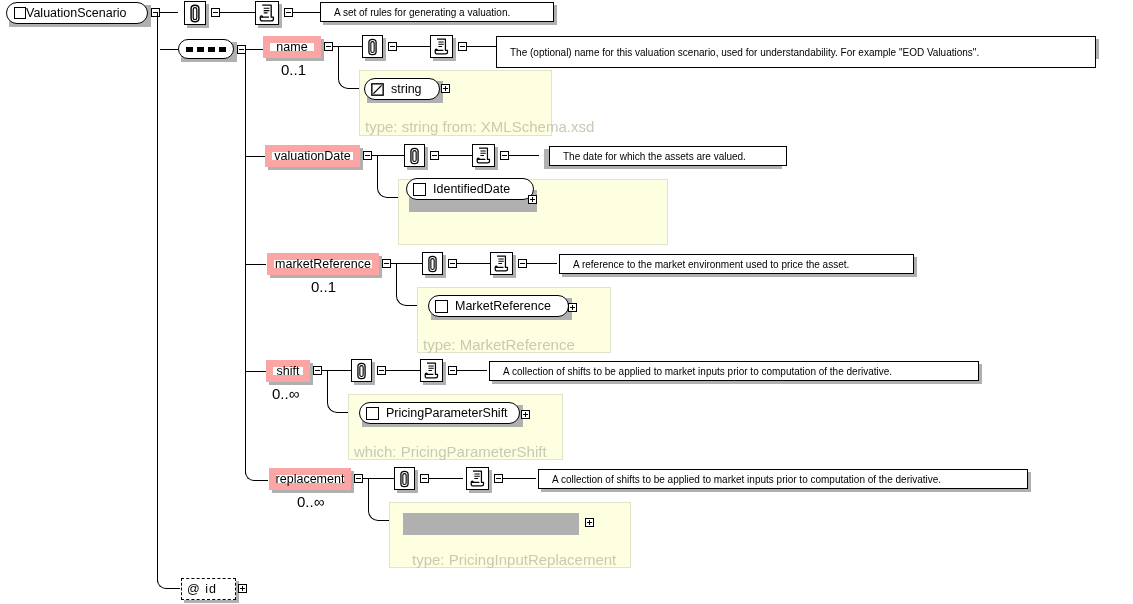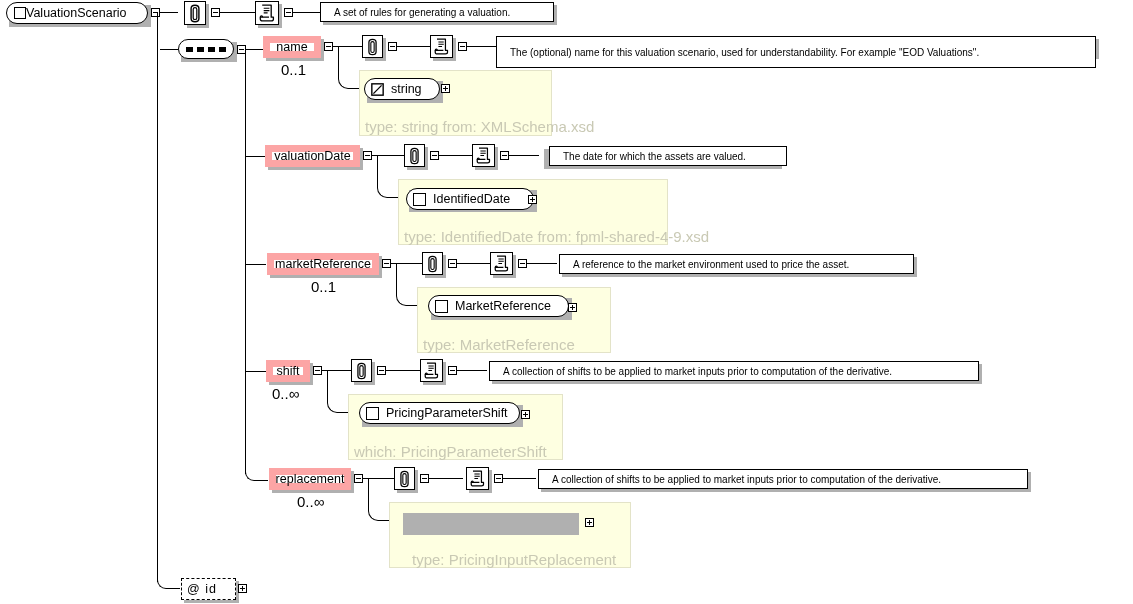--- a/index.html
+++ b/index.html
@@ -190,26 +190,25 @@
     </svg>
   </div>
   <div class="toggle" style="left:500px;top:151px;"></div>
   <div class="hline" style="left:509px;top:155px;width:30px;"></div>
 
   <div class="shadow" style="left:544px;top:149px;width:238px;height:20px;"></div>
   <div class="descbox" style="left:541px;top:146px;width:238px;height:20px;margin-left:8px;">The date for which the assets are valued.</div>
 
   <div class="typepanel" style="left:398px;top:179px;width:270px;height:66px;"></div>
   <div class="shadow" style="left:409px;top:190px;width:128px;height:22px;"></div>
-  <div class="capsule" style="left:406px;top:188px;width:128px;height:22px;">
+  <div class="capsule" style="left:406px;top:178px;width:128px;height:22px;">
     <span class="cap-sq cap-ico"></span>
     <span class="cap-label">IdentifiedDate</span>
   </div>
   <div class="toggle plus" style="left:528px;top:195px;"></div>
-  <div class="typecaption" style="left:404px;top:228px;">type: IdentifiedDate from: fpml-shared-4-9.xsd</div>
 
   <div class="hline" style="left:246px;top:264px;width:20px;"></div>
   <div class="shadow" style="left:270px;top:256px;width:112px;height:22px;"></div>
   <div class="elembox" style="left:267px;top:253px;width:112px;height:22px;">marketReference</div>
   <div class="cardinality" style="left:311px;top:278px;">0..1</div>
   <div class="toggle" style="left:382px;top:259px;"></div>
   <div class="hline" style="left:391px;top:263px;width:32px;"></div>
   <div class="vline" style="left:396px;top:263px;height:28px;"></div>
   <div class="curve" style="left:396px;top:283px;width:22px;height:22px;"></div>
   <div class="hline" style="left:417px;top:304px;width:16px;"></div>

